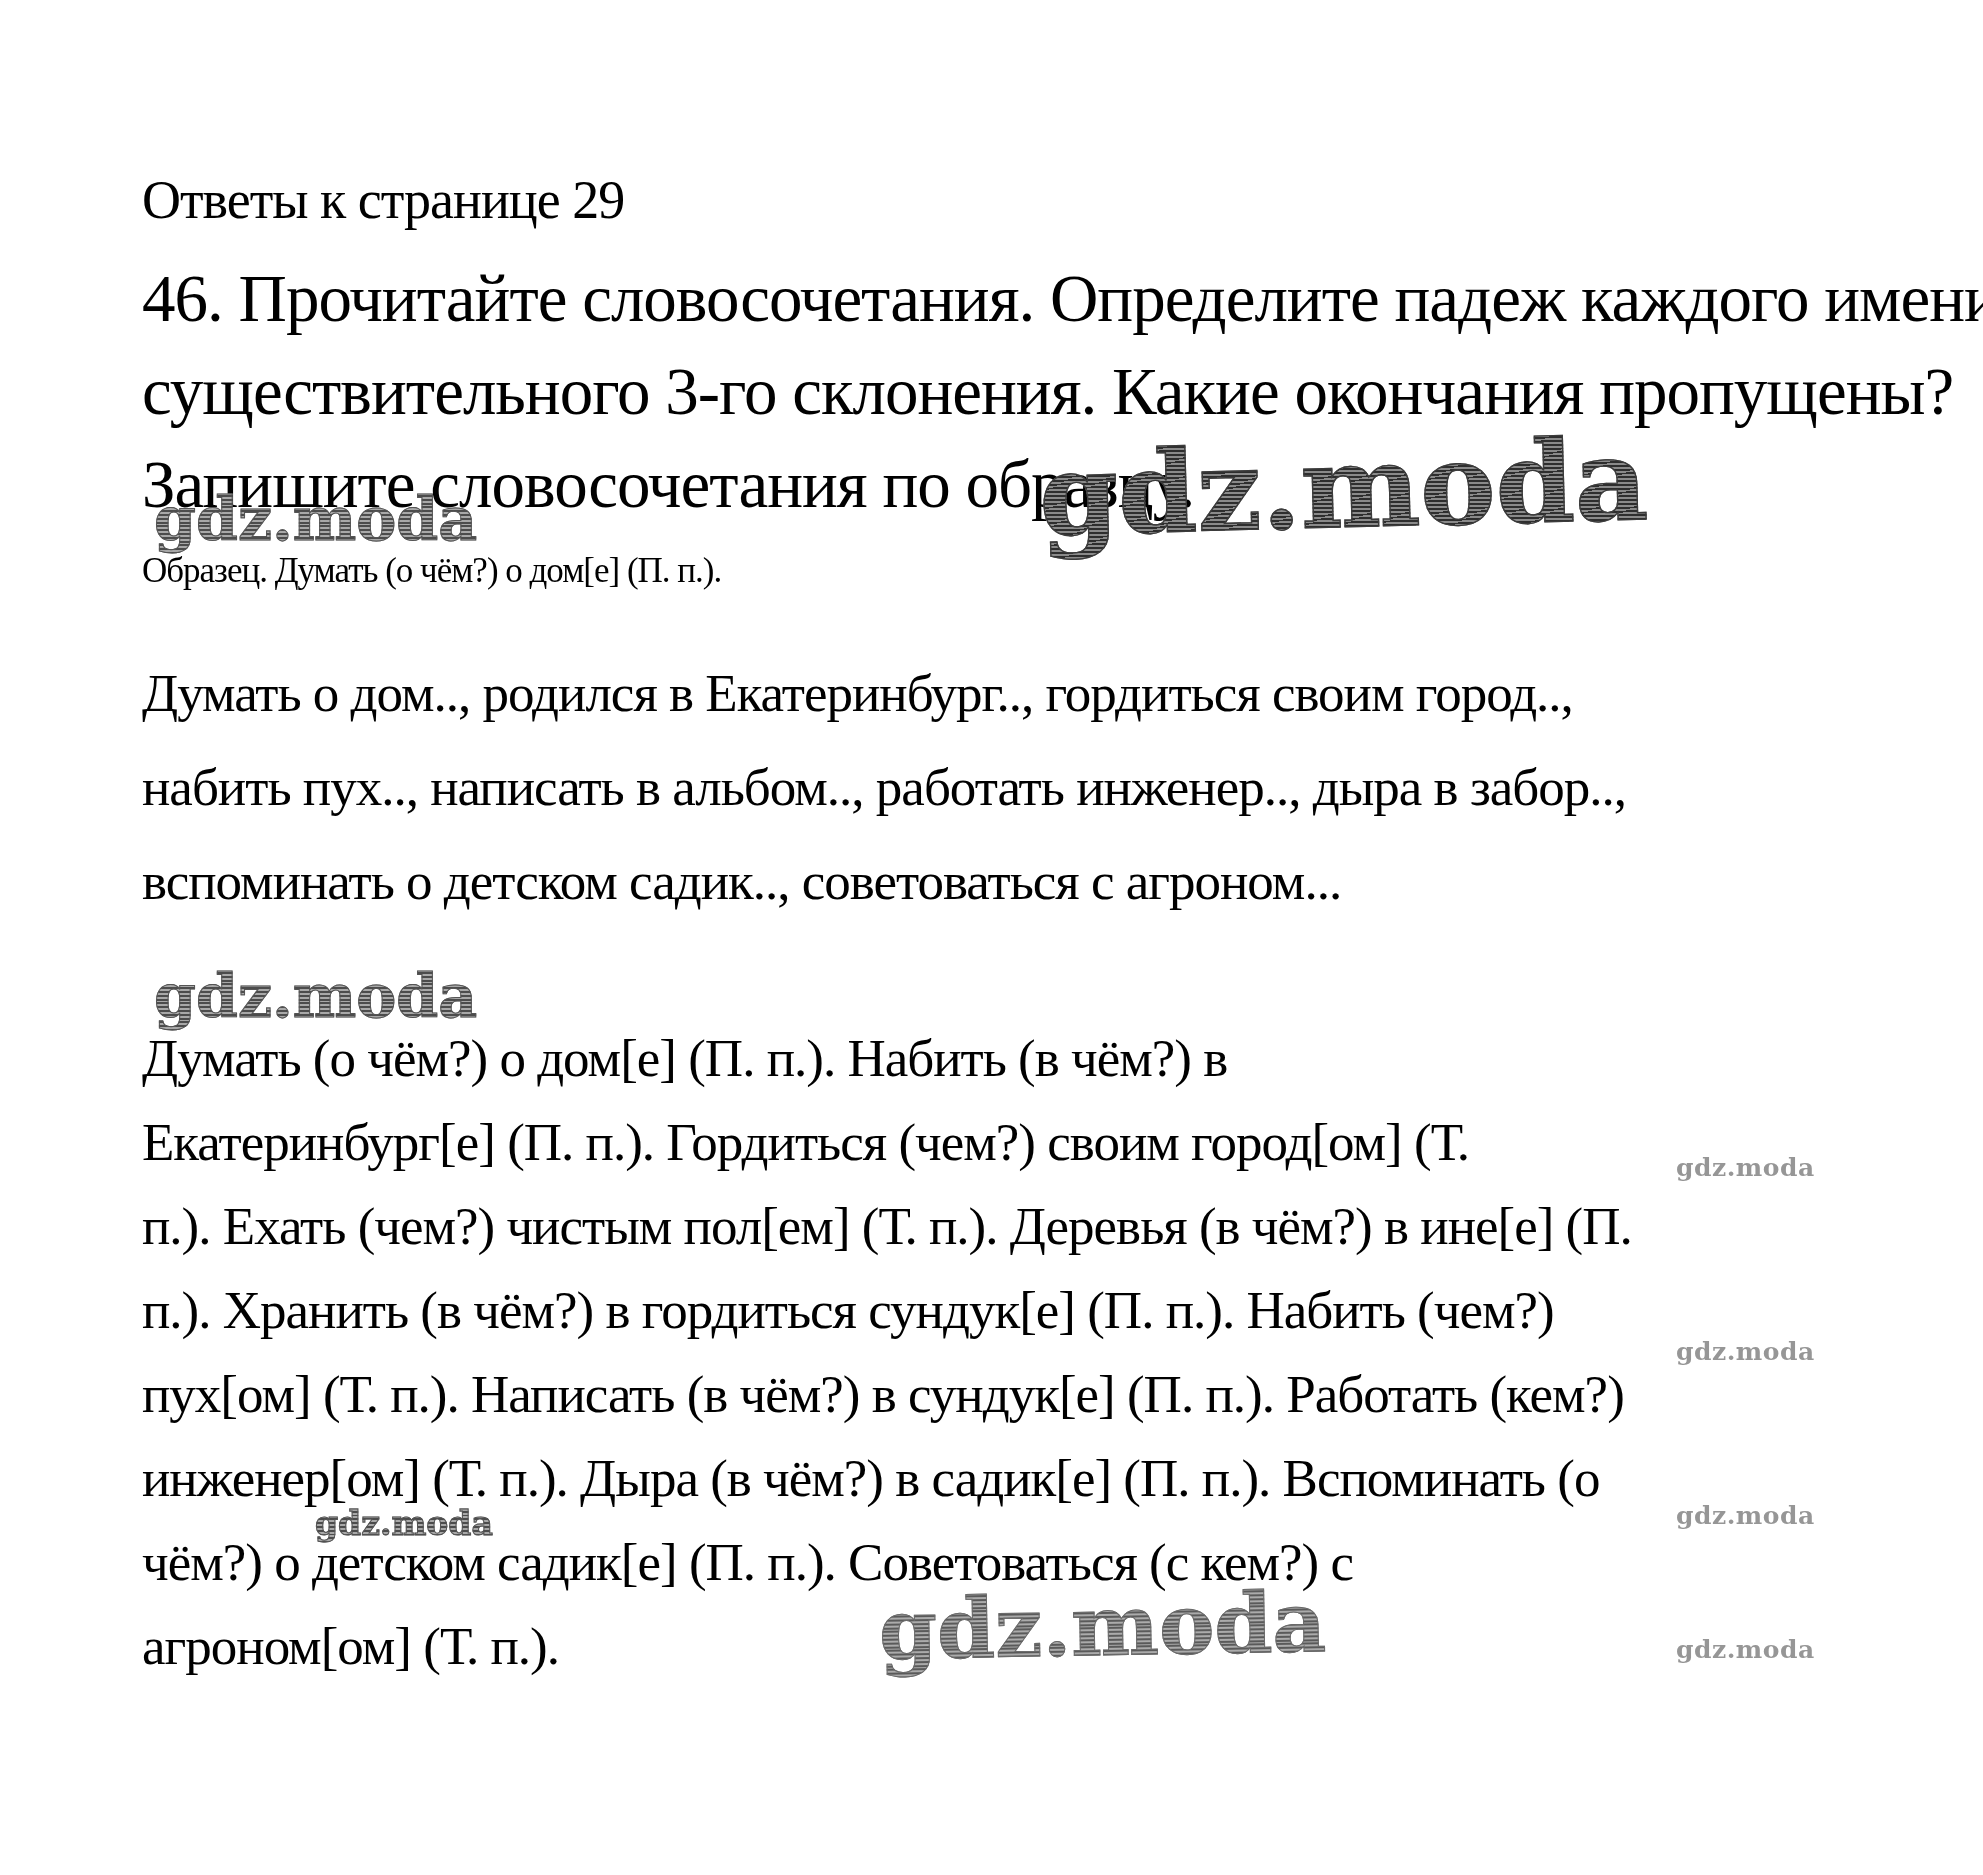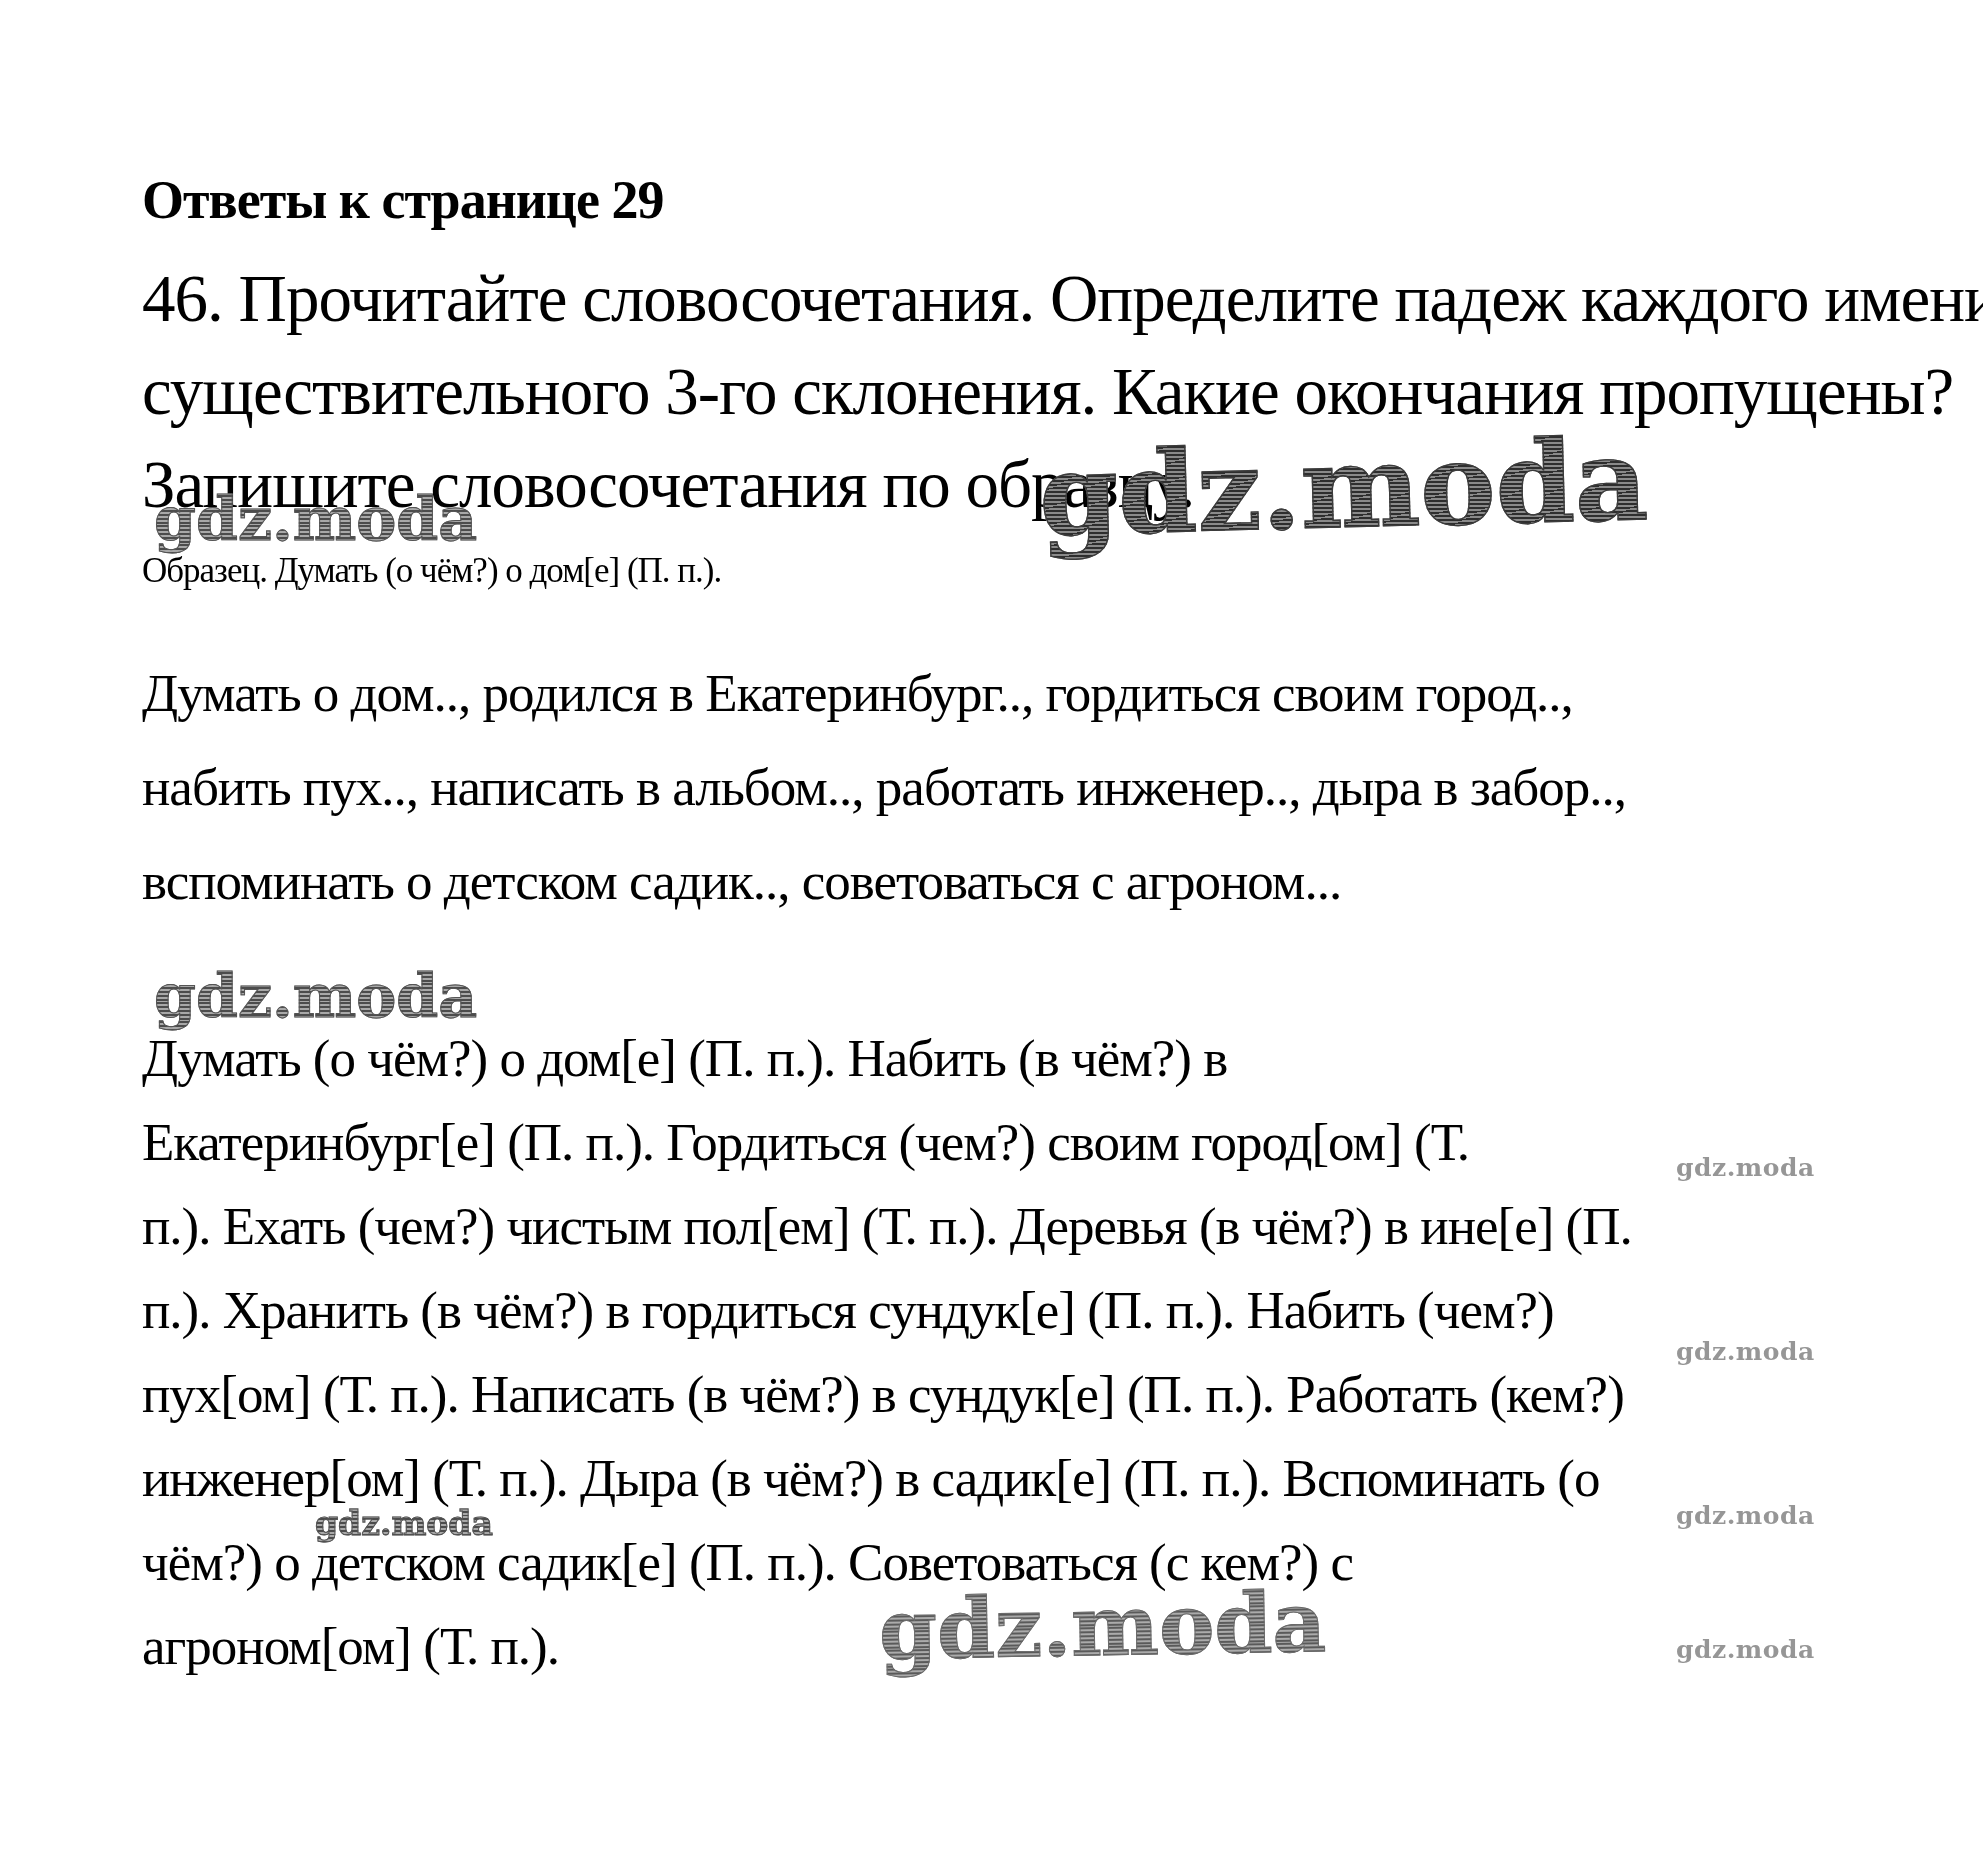--- a/index.html
+++ b/index.html
@@ -14,21 +14,21 @@
     overflow: hidden;
   }
 
   .line { white-space: nowrap; }
 
   .title {
     position: absolute;
     left: 142px;
     top: 133px;
     font-size: 54px;
-    font-weight: bold;
+    font-weight: normal;
     letter-spacing: -1px;
   }
 
   .prompt {
     position: absolute;
     left: 142px;
     top: 252px;
     font-size: 67px;
     line-height: 93px;
     letter-spacing: -1px;

